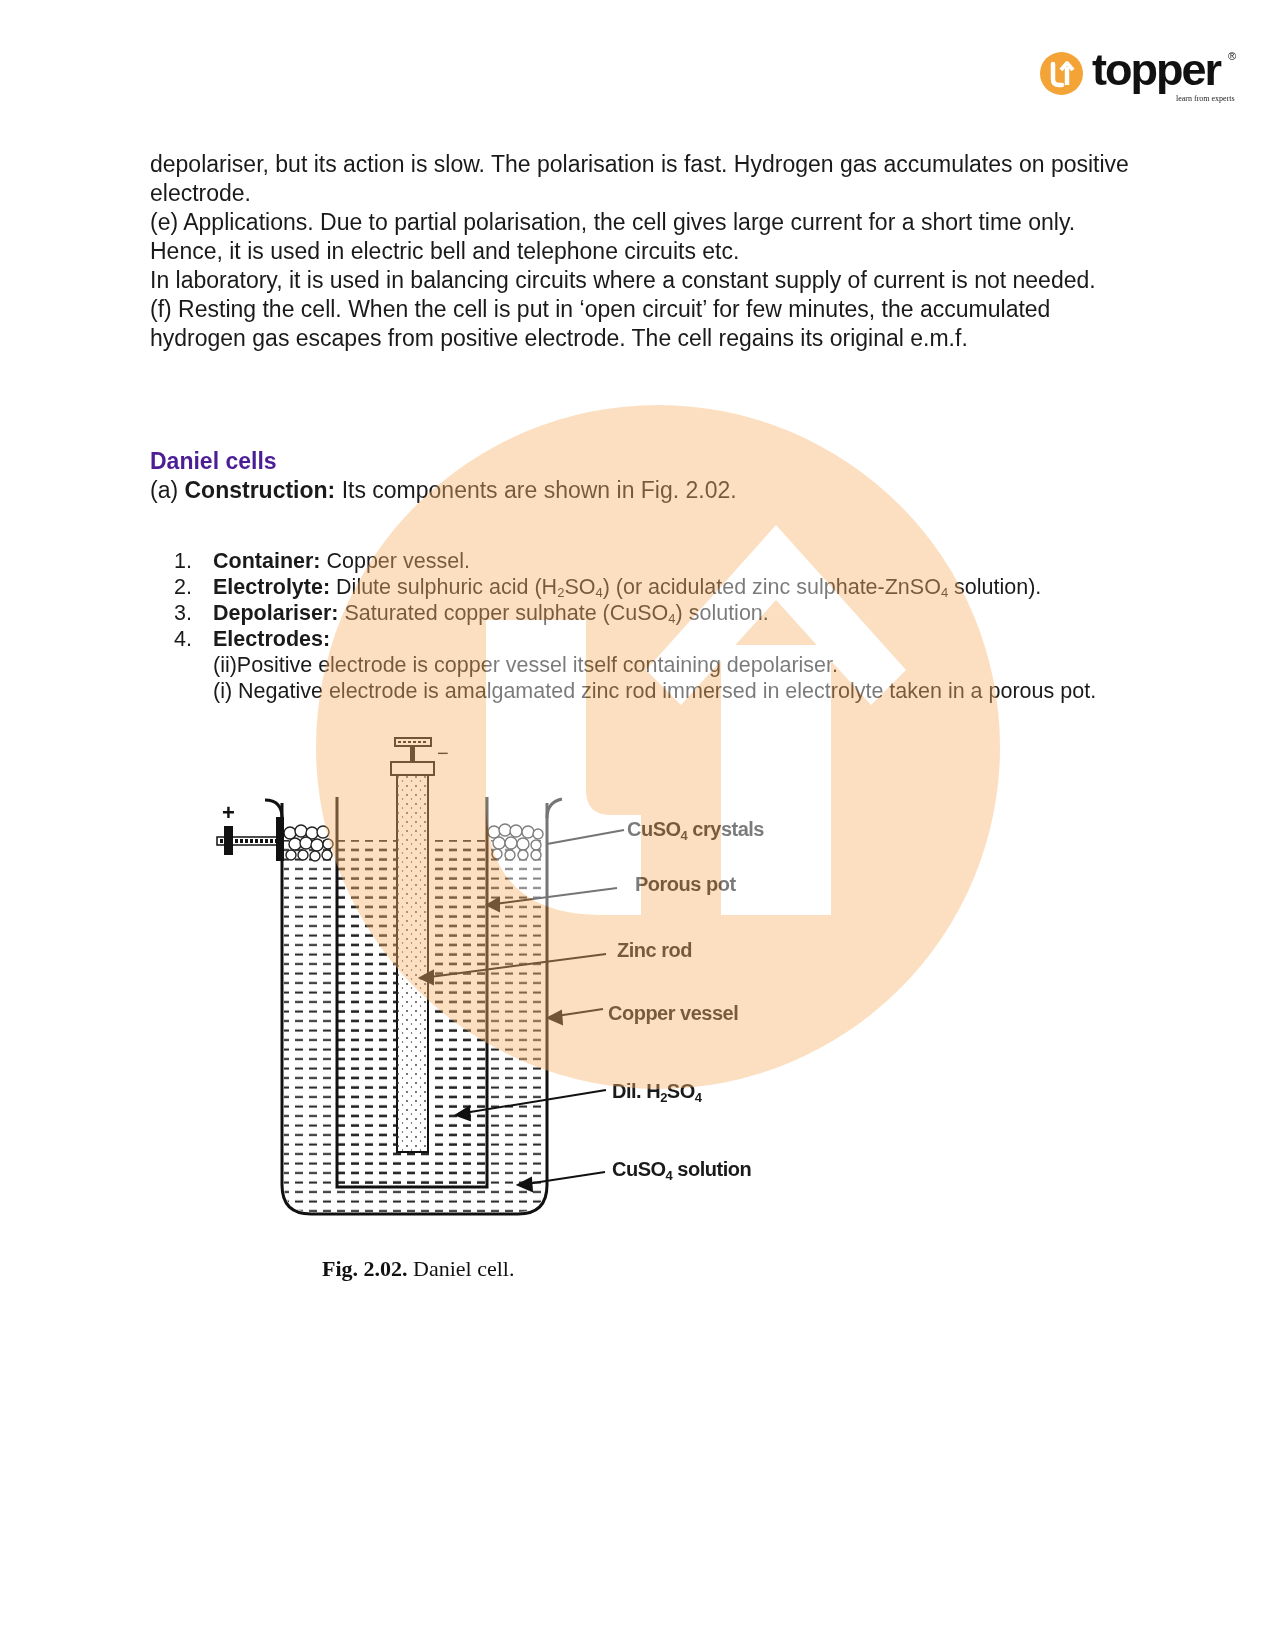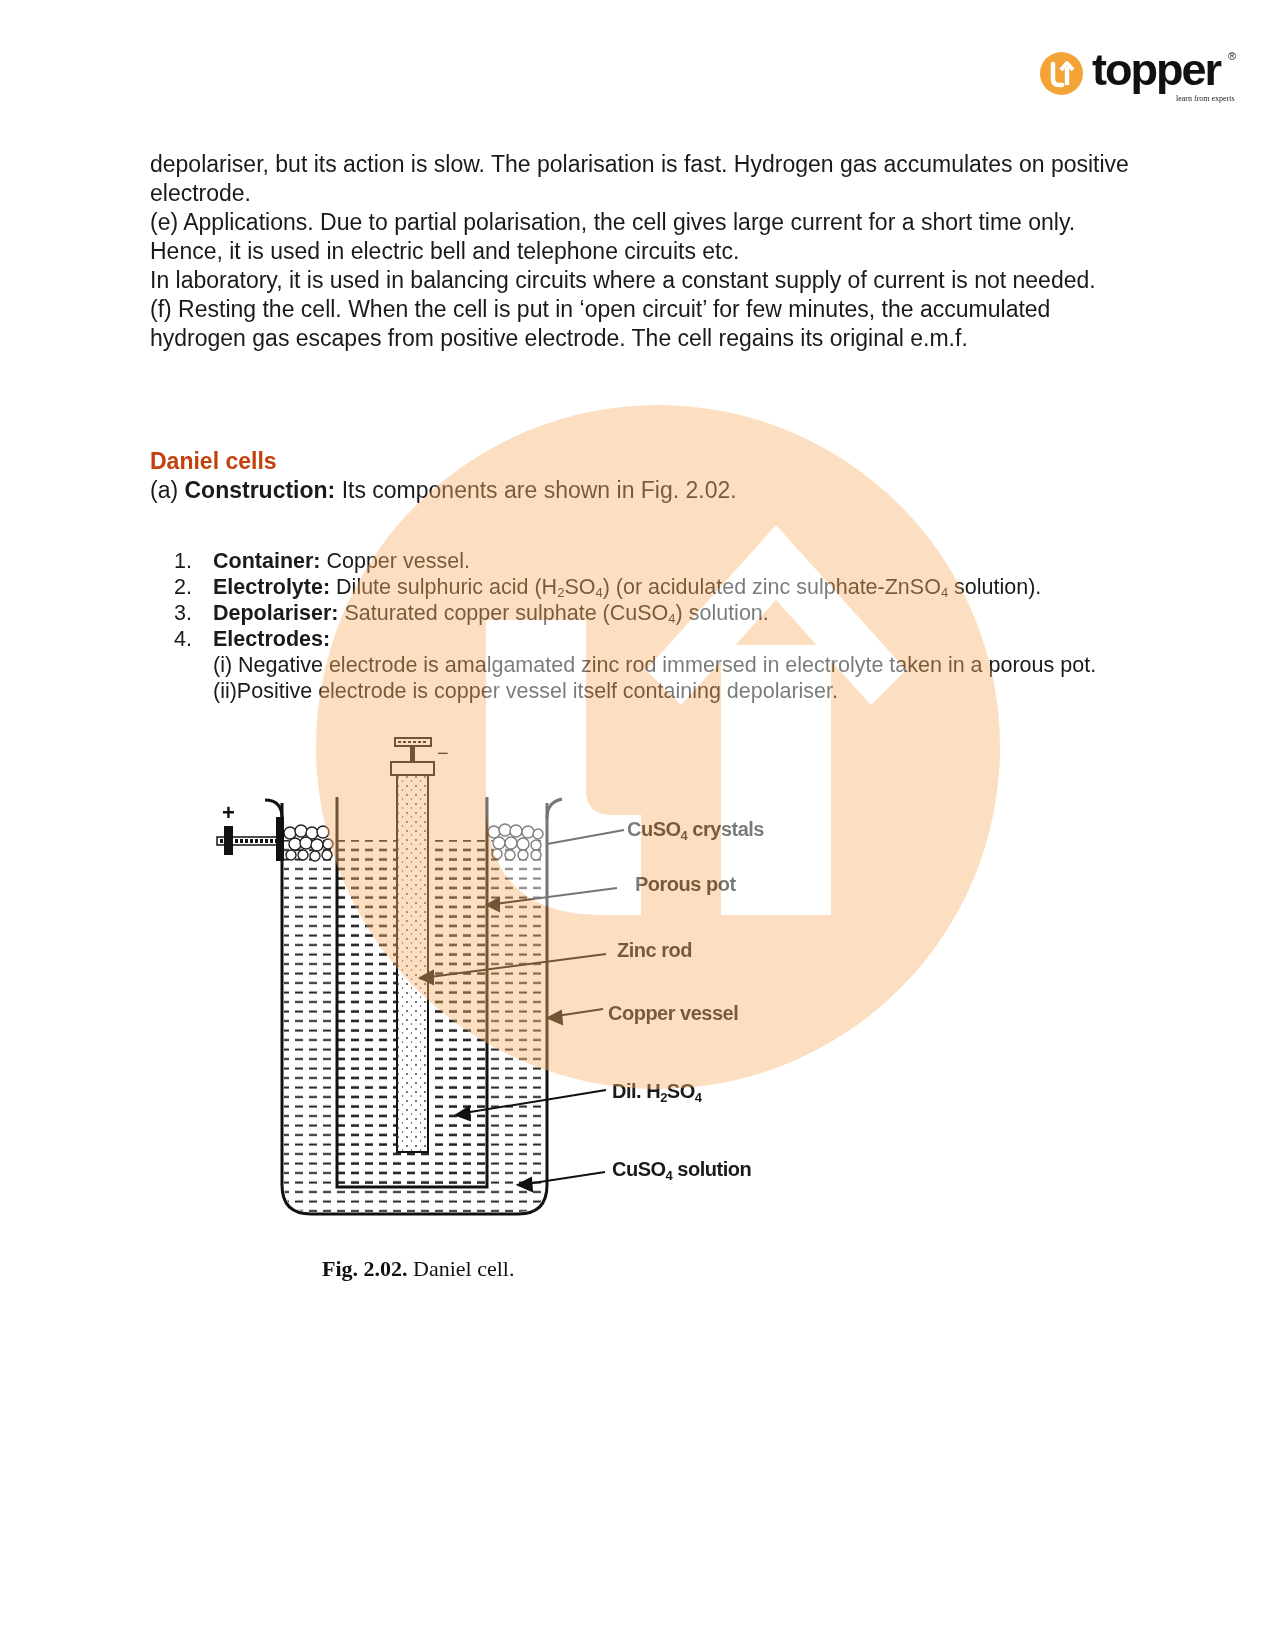--- a/index.html
+++ b/index.html
@@ -18,21 +18,21 @@
                letter-spacing: -2px; color: #111; font-family: "Liberation Sans", sans-serif; }
   .logo-reg { position: absolute; left: 190px; top: 0px; font-size: 11px; color: #111; }
   .logo-tag { position: absolute; left: 138px; top: 44px; font-size: 8px; color: #222;
               font-family: "Liberation Serif", serif; }
 
   .text-block { position: absolute; left: 150px; top: 150px; width: 980px; z-index: 1;
                 font-size: 23px; line-height: 29px; color: #1a1a1a; }
   .text-block p { margin: 0; }
 
   .section-title { position: absolute; left: 150px; top: 448px; z-index: 1; font-size: 23px;
-                   font-weight: bold; color: #c2410c; }
+                   font-weight: bold; color: #4c1d95; }
   .construction { position: absolute; left: 150px; top: 477px; z-index: 1; font-size: 23px; color: #1a1a1a; }
   .construction b { font-weight: bold; }
 
   .list { position: absolute; left: 172px; top: 548px; width: 940px; z-index: 1;
           font-size: 21.5px; line-height: 26px; color: #1a1a1a; }
   .list .item { position: relative; padding-left: 41px; }
   .list .num { position: absolute; left: 2px; top: 0; }
   .list b { font-weight: bold; }
   .list sub { font-size: 13px; vertical-align: -3px; line-height: 0; }
   .list .sub-line { padding-left: 41px; }
@@ -91,22 +91,22 @@
     <b>Electrolyte:</b><span> Dilute sulphuric acid (H</span><sub>2</sub><span>SO</span><sub>4</sub><span>) (or acidulated zinc sulphate-ZnSO</span><sub>4</sub><span> solution).</span>
   </div>
   <div class="item">
     <span class="num">3.</span>
     <b>Depolariser:</b><span> Saturated copper sulphate (CuSO</span><sub>4</sub><span>) solution.</span>
   </div>
   <div class="item">
     <span class="num">4.</span>
     <b>Electrodes:</b>
   </div>
+  <div class="sub-line">(ii)Positive electrode is copper vessel itself containing depolariser.</div>
   <div class="sub-line">(i) Negative electrode is amalgamated zinc rod immersed in electrolyte taken in a porous pot.</div>
-  <div class="sub-line">(ii)Positive electrode is copper vessel itself containing depolariser.</div>
 </div>
 
 <svg class="figure" viewBox="0 0 1275 1650">
   <defs>
     <pattern id="dashes" x="0" y="0" width="14" height="9.5" patternUnits="userSpaceOnUse">
       <rect x="1" y="3.5" width="8" height="2" fill="#222"></rect>
     </pattern>
     <pattern id="dots" x="0" y="0" width="9" height="9" patternUnits="userSpaceOnUse">
       <circle cx="2" cy="3" r="0.9" fill="#333"></circle>
       <circle cx="6.5" cy="7" r="0.7" fill="#333"></circle>

